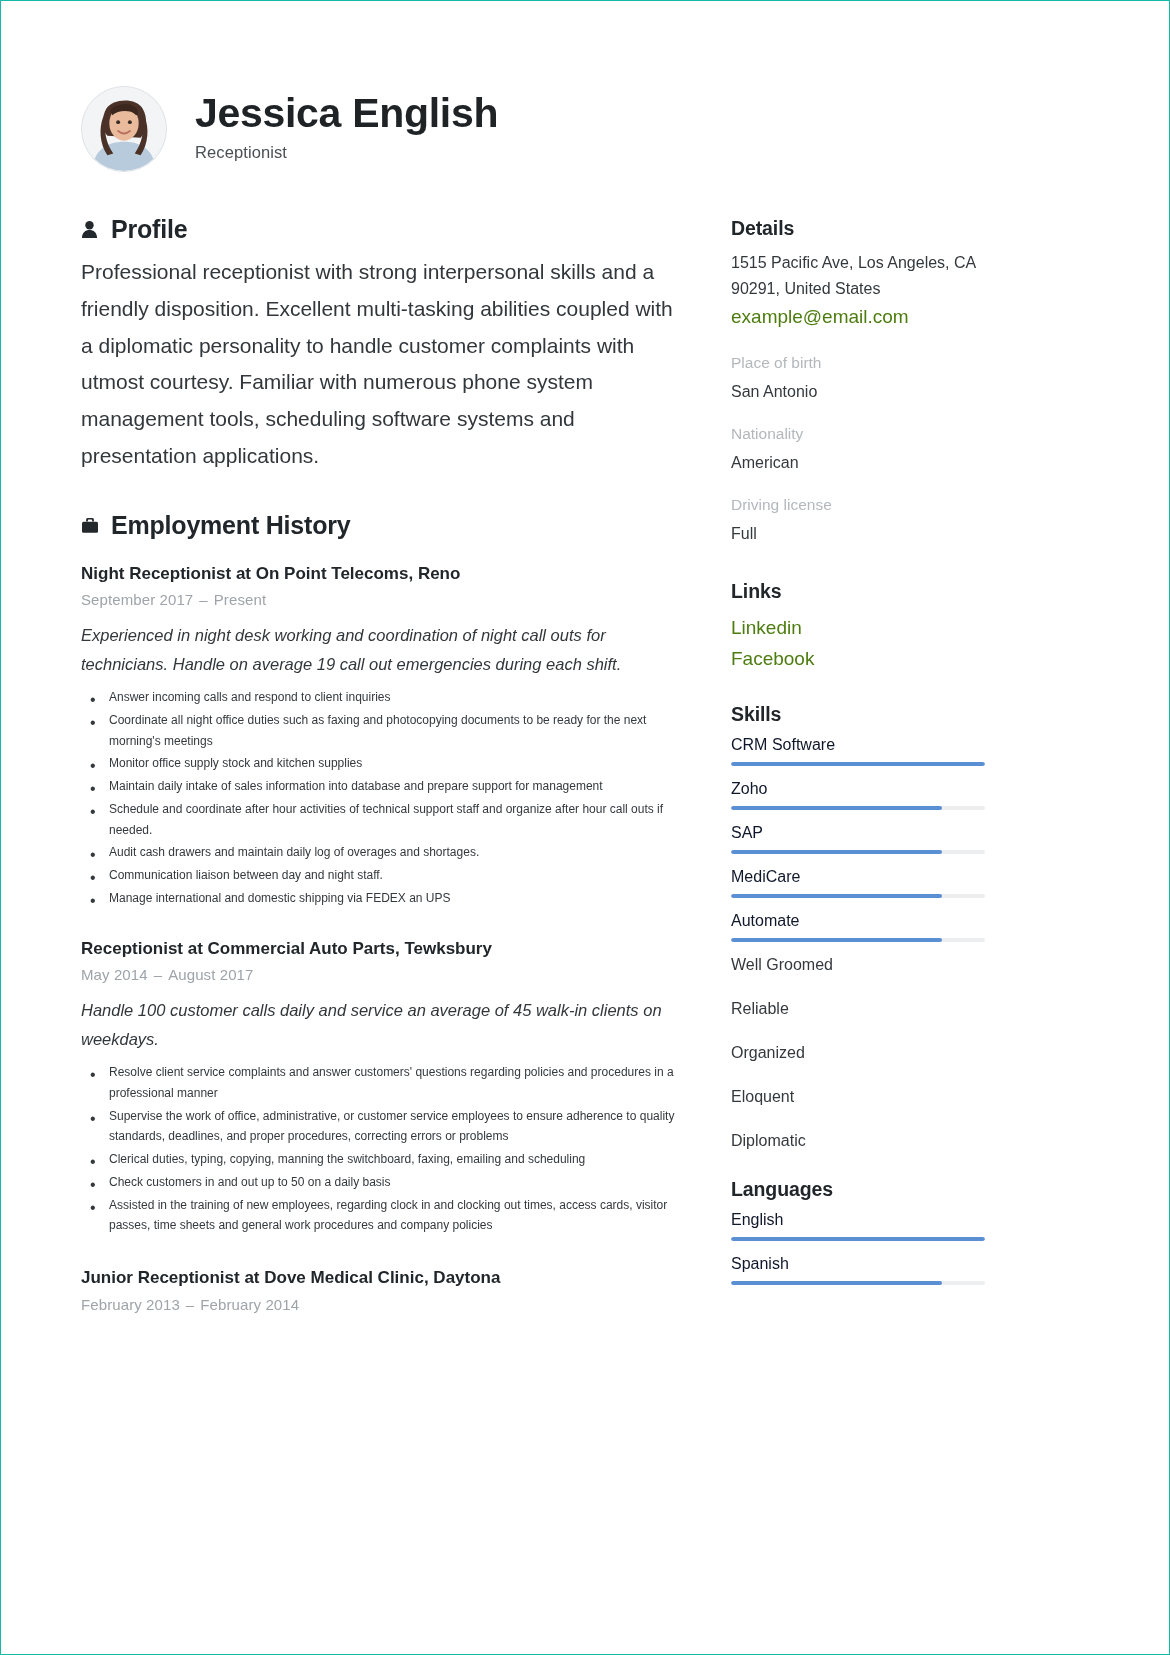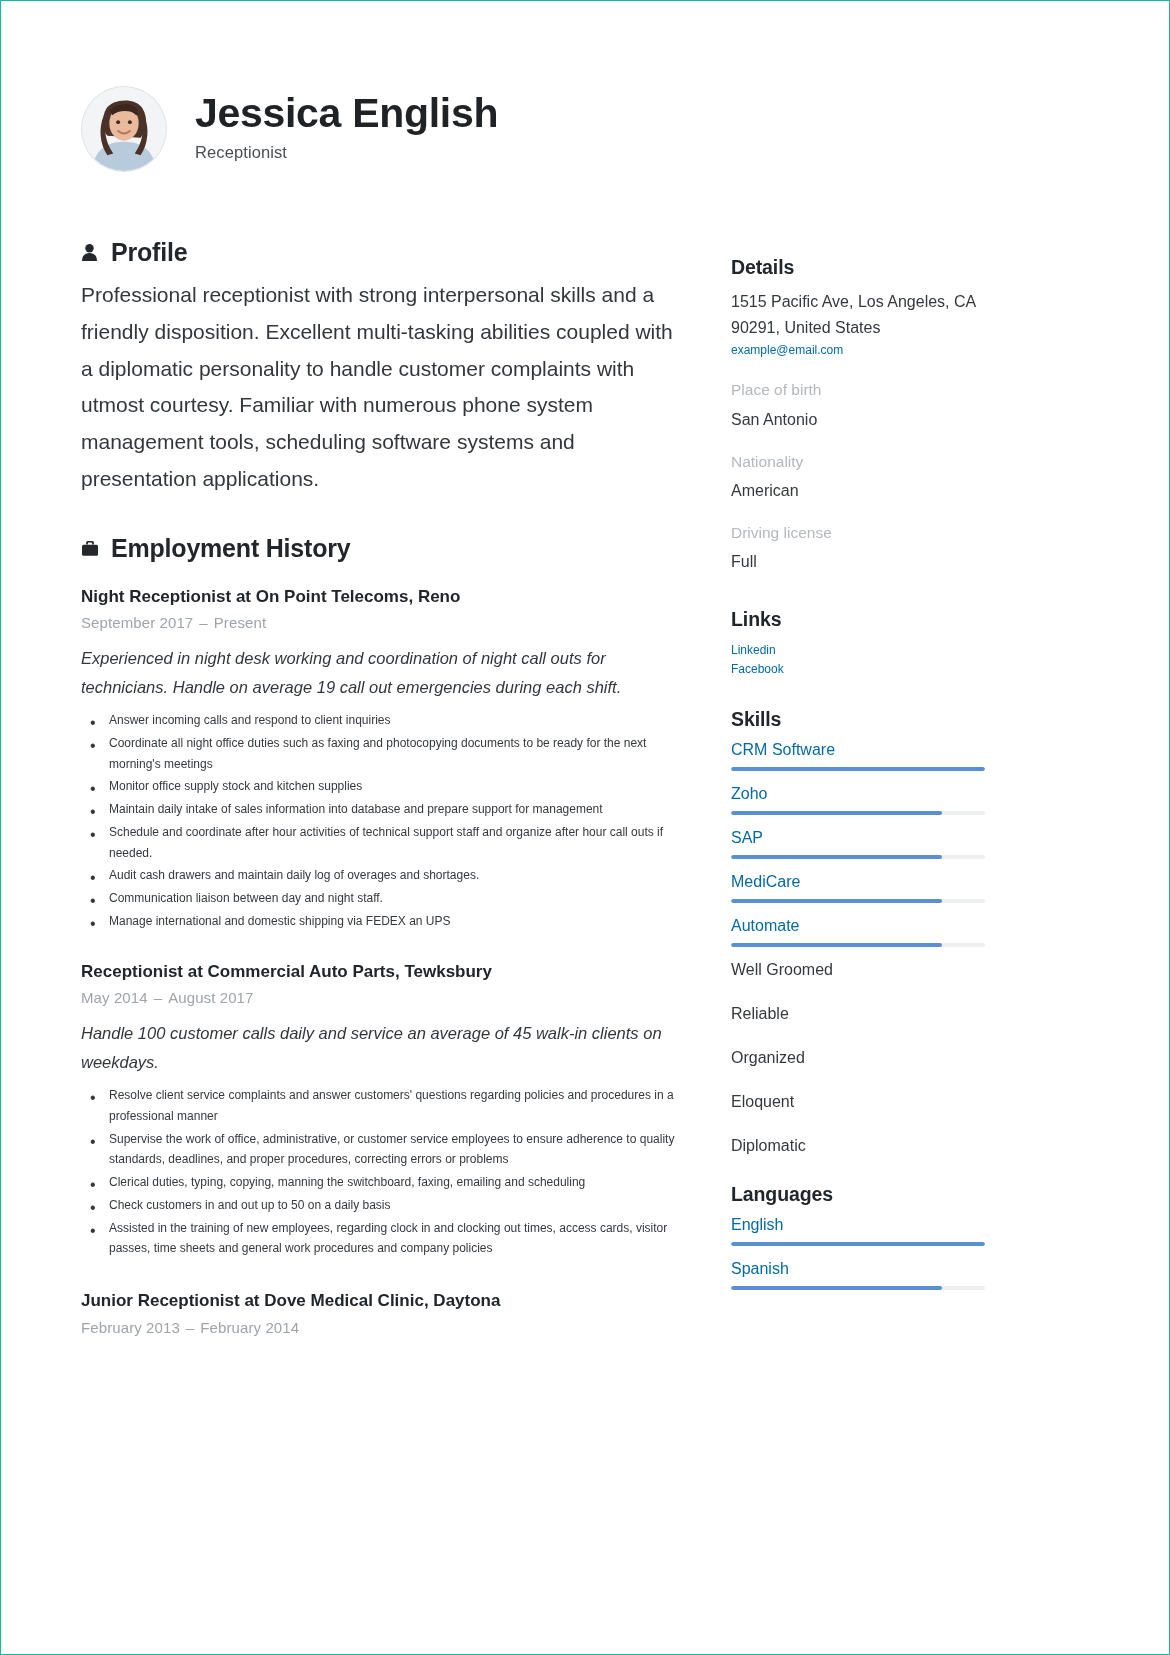--- a/index.html
+++ b/index.html
@@ -35,21 +35,21 @@
   .name-block { padding-bottom: 4px; }
   .name {
     font-size: 41px; font-weight: bold; color: #1f2326;
     letter-spacing: -0.3px; line-height: 1.05;
   }
   .job-title {
     font-size: 16.5px; color: #4a4f54; margin-top: 8px; letter-spacing: 0.1px;
   }
 
   
-  .columns { display: flex; margin-top: 59px; align-items: center; }
+  .columns { display: flex; margin-top: 36px; align-items: flex-end; }
   .col-main { width: 640px; flex: none; padding-right: 36px; }
   .col-side { width: 268px; flex: none; margin-left: 10px; }
 
   
   .sec-head {
     display: flex; align-items: center; gap: 13px;
     margin-bottom: 10px;
   }
   .sec-head h2 {
     font-size: 25px; font-weight: bold; color: #21262b; letter-spacing: -0.2px;
@@ -88,29 +88,29 @@
   }
 
   
   .side-sec { margin-bottom: 28px; }
   .side-head {
     font-size: 19.5px; font-weight: bold; color: #21262b;
     margin-bottom: 10px; letter-spacing: -0.1px;
   }
   .side-text { font-size: 16px; line-height: 1.62; color: #34393e; }
   .side-link {
-    font-size: 12px; color: #0369a1; line-height: 1.62;
+    font-size: 19px; color: #4d7c0f; line-height: 1.62;
     text-decoration: none; display: block;
   }
   .kv { margin-top: 18px; }
   .kv-label { font-size: 15.5px; color: #b3b8bd; line-height: 1.5; }
   .kv-value { font-size: 16px; color: #34393e; margin-top: 6px; line-height: 1.5; }
 
   .bar-item { margin-bottom: 6px; }
-  .bar-label { font-size: 16px; color: #0369a1; margin-bottom: 8px; }
+  .bar-label { font-size: 16px; color: #0f172a; margin-bottom: 8px; }
   .bar-track {
     position: relative; height: 4px; width: 254px;
     background: #eceef0; border-radius: 2px; overflow: hidden;
     margin-bottom: 14px;
   }
   .bar-fill {
     position: absolute; left: 0; top: 0; height: 100%;
     background: #5b8fd4; border-radius: 2px;
   }
   .plain-skill { font-size: 16px; color: #34393e; margin-bottom: 26px; }

